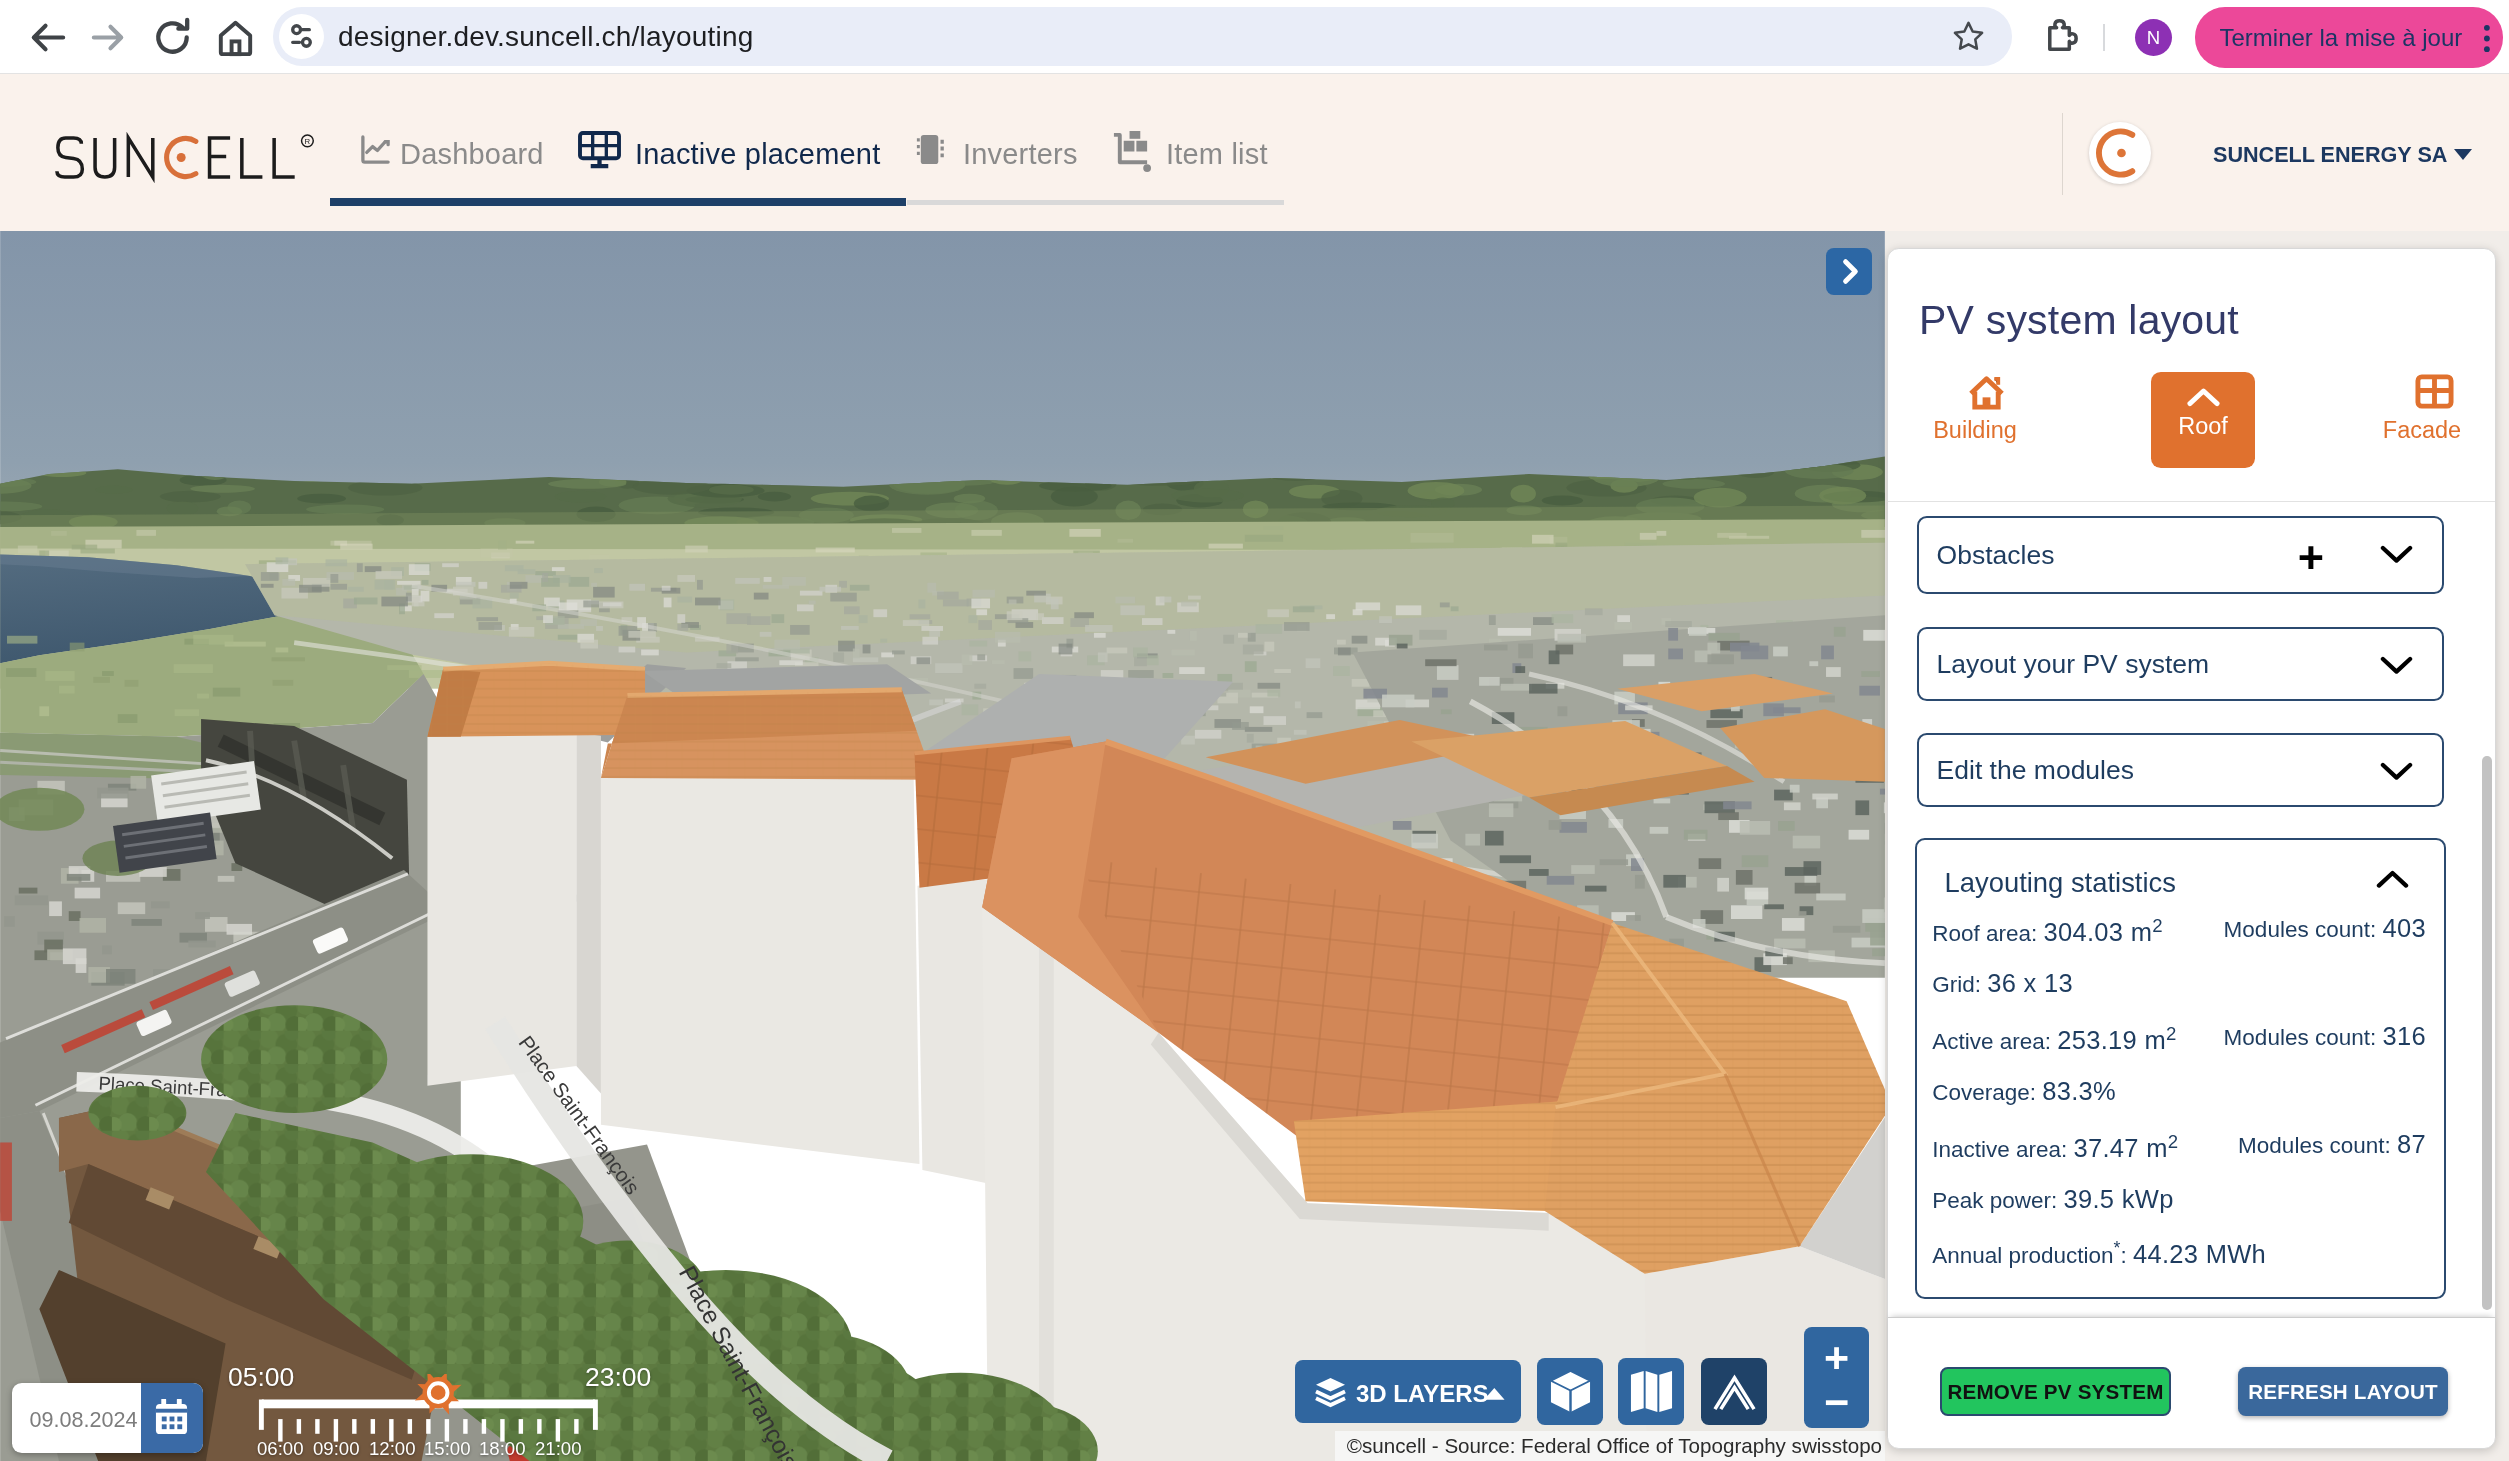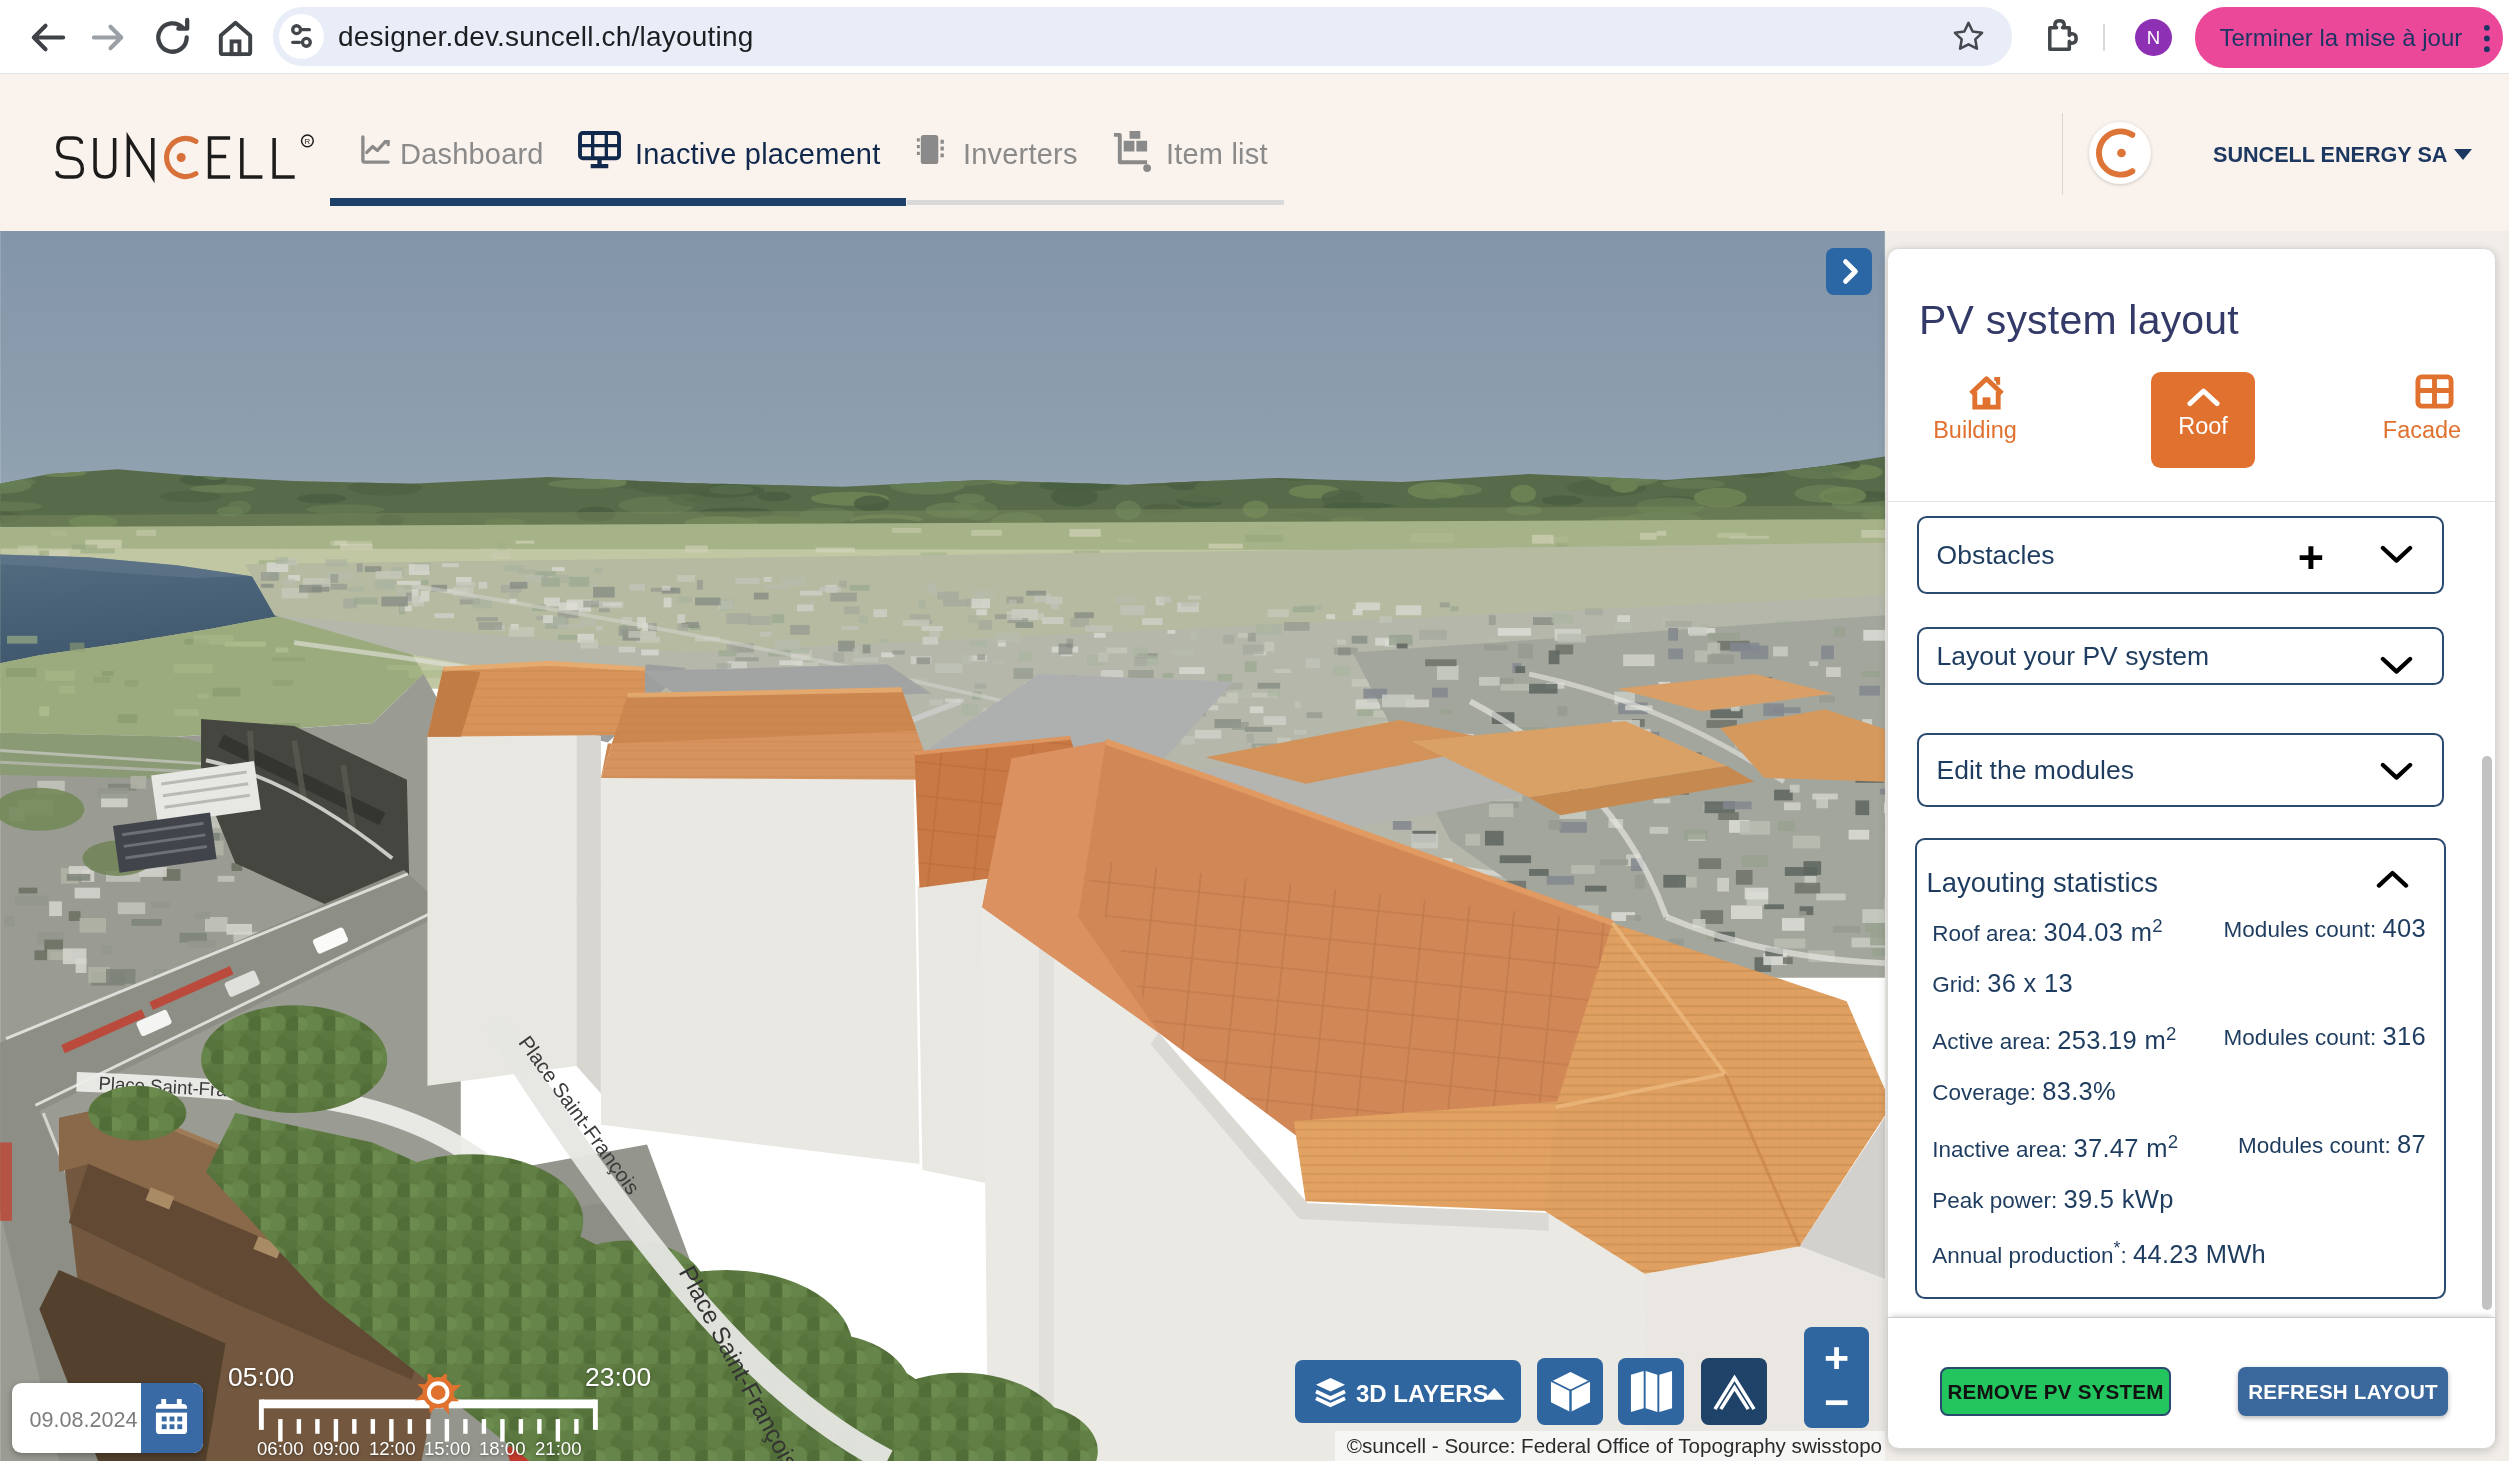--- a/index.html
+++ b/index.html
@@ -1542,35 +1542,35 @@
     </div>
     <div id="pdivider"></div>
 
     <div class="sect" style="top:267px;height:78px;">
         <span class="lbl">Obstacles</span>
       <div style="position:absolute;right:118px;top:13.7px;font-size:45px;font-weight:bold;color:#000">+</div>
       <svg style="position:absolute;right:29px;top:27.4px" width="33" height="19.6" viewBox="0 0 34 20">
           <path d="M3 3l14 13L31 3" fill="none" stroke="#000" stroke-width="4.4" stroke-linecap="round" stroke-linejoin="round"></path>
         </svg>
     </div>
-    <div class="sect" style="top:378px;height:58px;">
+    <div class="sect" style="top:378px;height:74px;">
         <span class="lbl">Layout your PV system</span>
       <svg style="position:absolute;right:29px;top:26.5px" width="33" height="19.6" viewBox="0 0 34 20">
           <path d="M3 3l14 13L31 3" fill="none" stroke="#000" stroke-width="4.4" stroke-linecap="round" stroke-linejoin="round"></path>
         </svg>
     </div>
     <div class="sect" style="top:484px;height:74px;">
         <span class="lbl">Edit the modules</span>
       <svg style="position:absolute;right:29px;top:26.5px" width="33" height="19.6" viewBox="0 0 34 20">
           <path d="M3 3l14 13L31 3" fill="none" stroke="#000" stroke-width="4.4" stroke-linecap="round" stroke-linejoin="round"></path>
         </svg>
     </div>
 
     <div id="stats">
-      <div class="srow" style="left:10px;top:27.4px;font-size:27.4px;">Layouting statistics</div>
+      <div class="srow" style="left:28px;top:27.4px;font-size:27.4px;">Layouting statistics</div>
       <svg style="position:absolute;right:35px;top:29px" width="33" height="19.6" viewBox="0 0 34 20">
           <path d="M3 17L17 4l14 13" fill="none" stroke="#000" stroke-width="4.4" stroke-linecap="round" stroke-linejoin="round"></path>
         </svg>
       <div class="srow" style="left:15.7px;top:74px">Roof area: <span class="sval">304.03 m<sup style="font-size:18.6px">2</sup></span></div>
       <div class="srowr" style="top:74px">Modules count: <span class="sval">403</span></div>
       <div class="srow" style="left:15.7px;top:129px">Grid: <span class="sval">36 x 13</span></div>
       <div class="srow" style="left:15.7px;top:182px">Active area: <span class="sval">253.19 m<sup style="font-size:18.6px">2</sup></span></div>
       <div class="srowr" style="top:182px">Modules count: <span class="sval">316</span></div>
       <div class="srow" style="left:15.7px;top:237px">Coverage: <span class="sval">83.3%</span></div>
       <div class="srow" style="left:15.7px;top:290px">Inactive area: <span class="sval">37.47 m<sup style="font-size:18.6px">2</sup></span></div>

